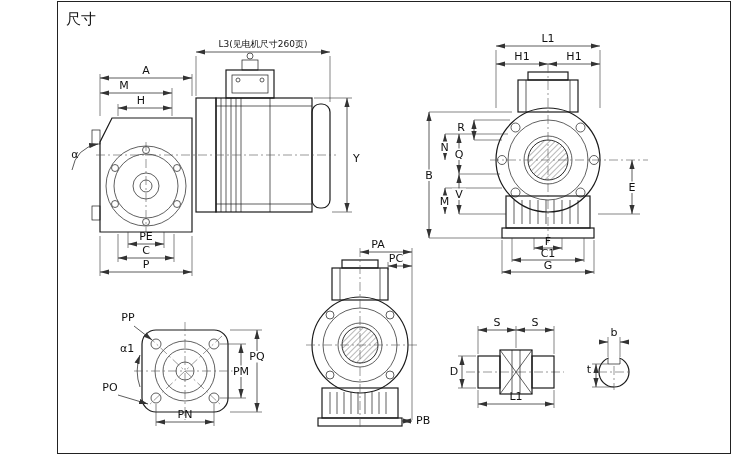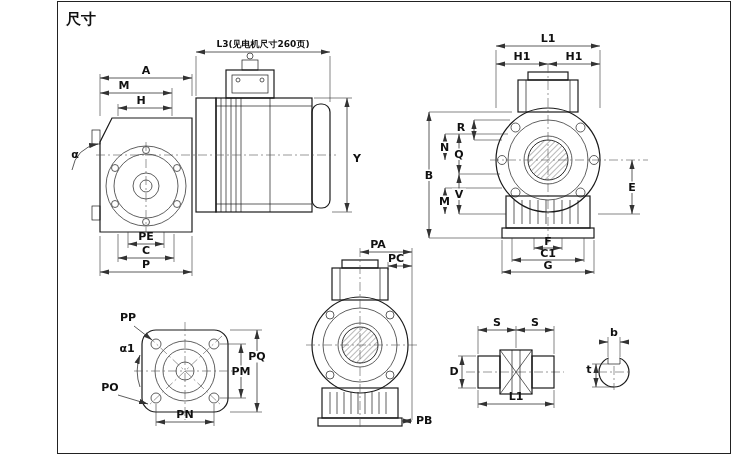--- a/index.html
+++ b/index.html
@@ -1,16 +1,16 @@
 <!DOCTYPE html>
 <html><head>
 <meta charset="utf-8">
 <style>
   html,body{margin:0;padding:0;background:#fff;}
-  .stage{position:relative;width:732px;height:455px;background:#fff;overflow:hidden;font-weight:bold;}
+  .stage{position:relative;width:732px;height:455px;background:#fff;overflow:hidden;}
   .out{fill:none;stroke:#1b1b1b;stroke-width:1.2;}
   .thin{fill:none;stroke:#1b1b1b;stroke-width:0.7;}
   .hole{fill:#fff;stroke:#1b1b1b;stroke-width:0.7;}
   .hatched{fill:url(#hatch);stroke:#1b1b1b;stroke-width:0.9;}
   .cl{fill:none;stroke:#555;stroke-width:0.6;stroke-dasharray:9 3 2 3;}
   .ext{stroke:#333;stroke-width:0.6;}
   .dim{fill:none;stroke:#333;stroke-width:0.8;}
   .lbl{font-family:"DejaVu Sans",sans-serif;font-size:11px;fill:#111;text-anchor:middle;}
   .lbl-s{font-size:9px;}
   .lbl-start{text-anchor:start;}

